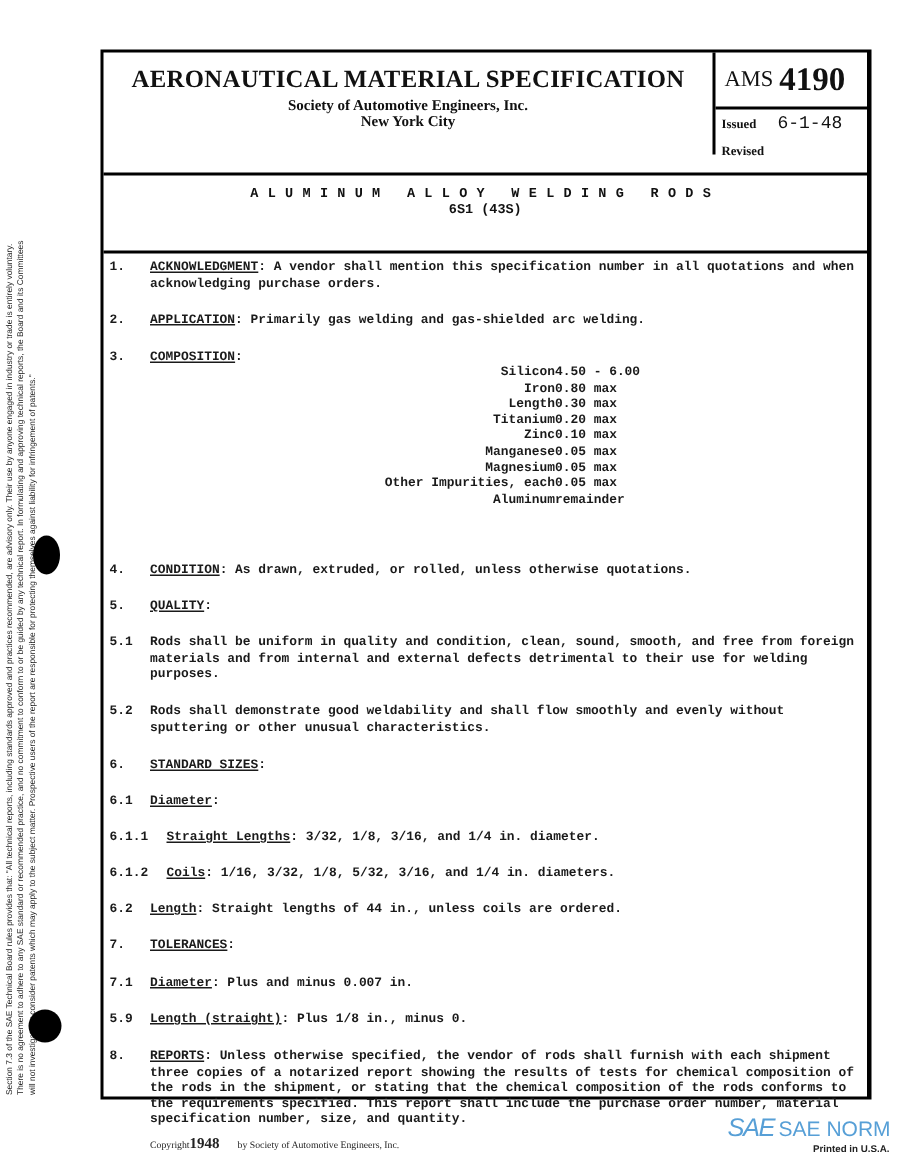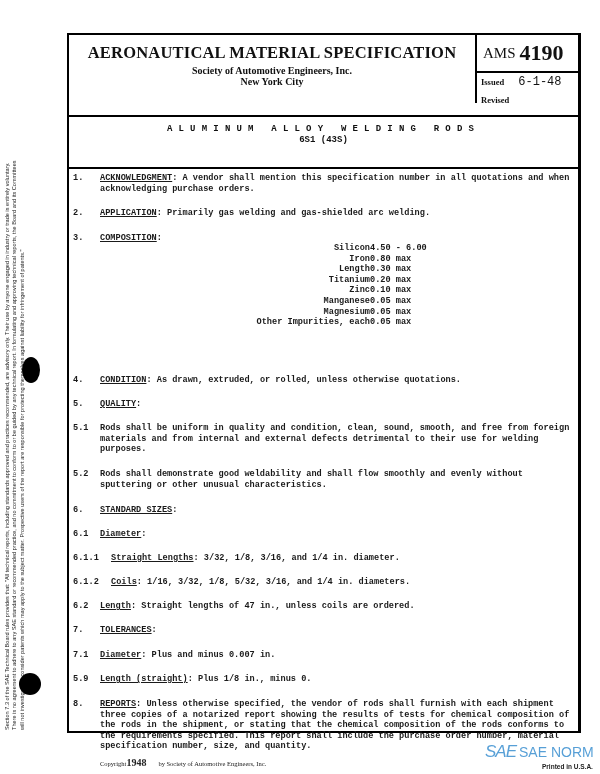--- a/index.html
+++ b/index.html
@@ -145,20 +145,24 @@
           <span class="comp-val"> 0.05 max</span>
         </div>
       <div class="comp-row">
           <span class="comp-el">Magnesium</span>
           <span class="comp-val"> 0.05 max</span>
         </div>
       <div class="comp-row">
           <span class="comp-el">Other Impurities, each</span>
           <span class="comp-val"> 0.05 max</span>
         </div>
+      <div class="comp-row">
+          <span class="comp-el">Aluminum</span>
+          <span class="comp-val">remainder</span>
+        </div>
     </div>
 
     <div class="p" style="top:206px;">
       <span class="num">4.</span>
       <span class="txt"><span class="heading">CONDITION</span><span>:  As drawn, extruded, or rolled, unless otherwise quotations.</span></span>
     </div>
     <div class="p" style="top:230px;">
       <span class="num">5.</span>
       <span class="txt"><span class="heading">QUALITY</span><span>:</span></span>
     </div>
@@ -181,21 +185,21 @@
     <div class="p" style="top:384px;">
       <span class="num">6.1.1</span>
       <span class="txt" style="left:42px;"><span class="heading">Straight Lengths</span><span>:  3/32, 1/8, 3/16, and 1/4 in. diameter.</span></span>
     </div>
     <div class="p" style="top:408px;">
       <span class="num">6.1.2</span>
       <span class="txt" style="left:42px;"><span class="heading">Coils</span><span>:  1/16, 3/32, 1/8, 5/32, 3/16, and 1/4 in. diameters.</span></span>
     </div>
     <div class="p" style="top:432px;">
       <span class="num">6.2</span>
-      <span class="txt"><span class="heading">Length</span><span>:  Straight lengths of 47 in., unless coils are ordered.</span></span>
+      <span class="txt"><span class="heading">Length</span><span>:  Straight lengths of 44 in., unless coils are ordered.</span></span>
     </div>
     <div class="p" style="top:456px;">
       <span class="num">7.</span>
       <span class="txt"><span class="heading">TOLERANCES</span><span>:</span></span>
     </div>
     <div class="p" style="top:481px;">
       <span class="num">7.1</span>
       <span class="txt"><span class="heading">Diameter</span><span>:  Plus and minus 0.007 in.</span></span>
     </div>
     <div class="p" style="top:505px;">

